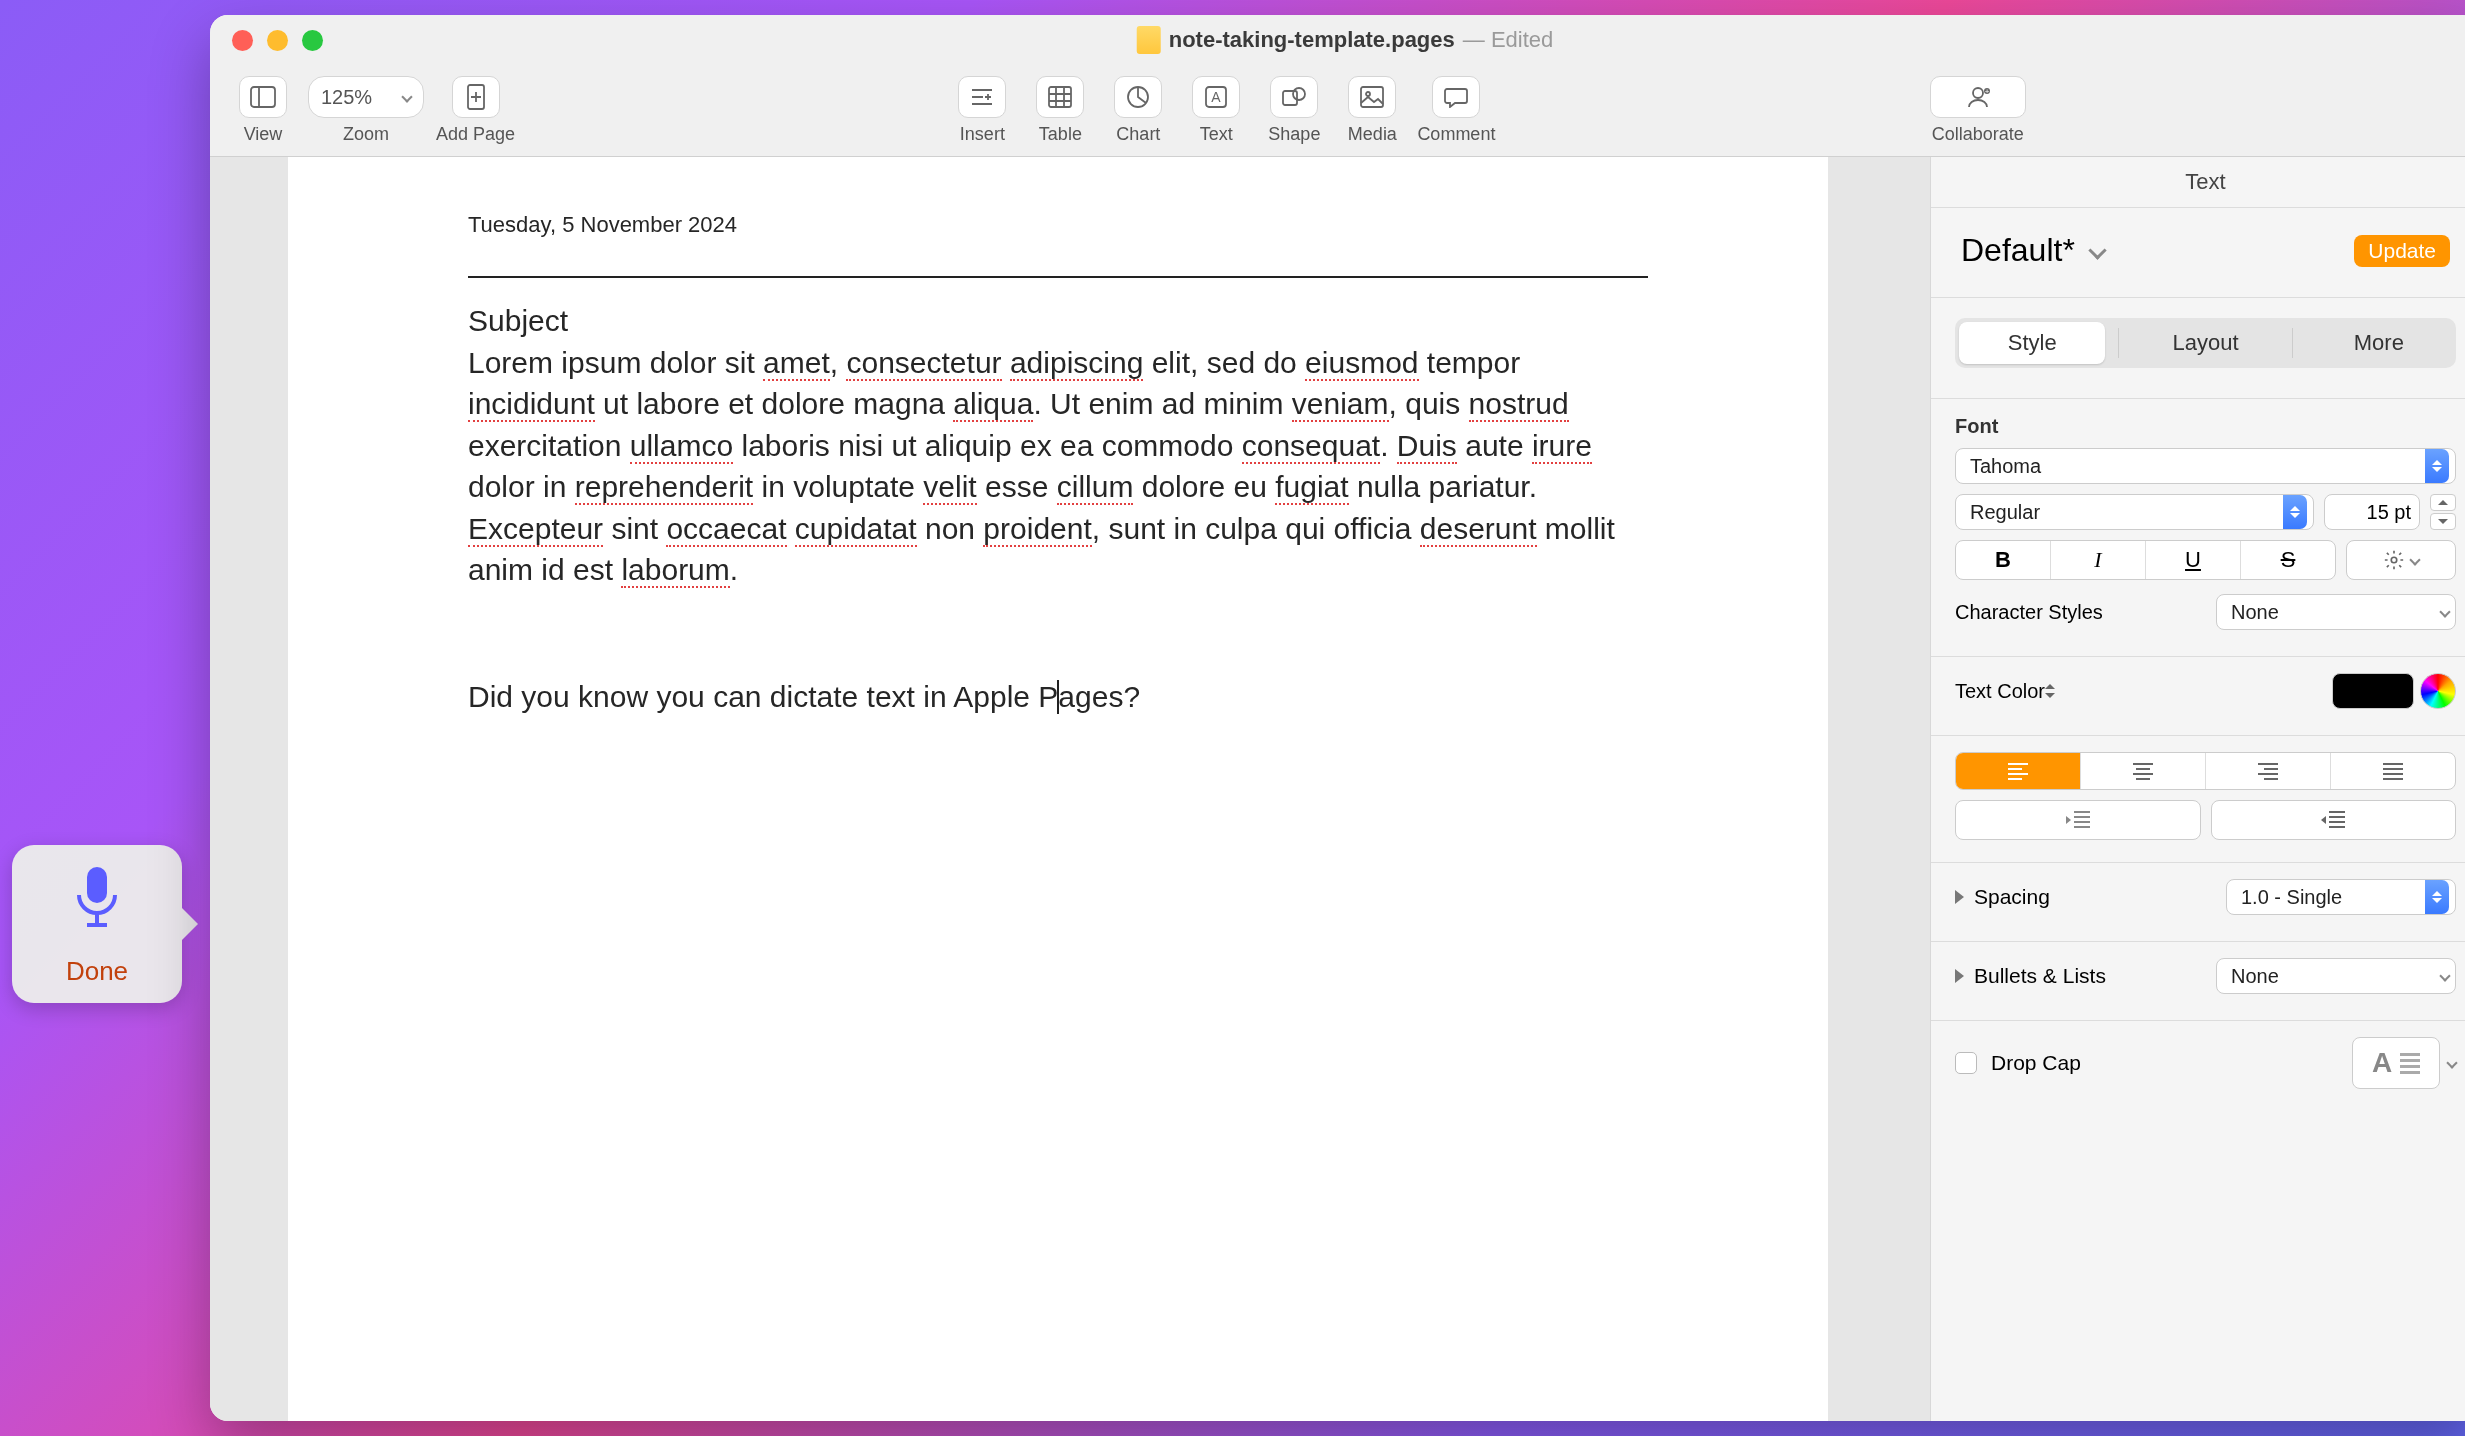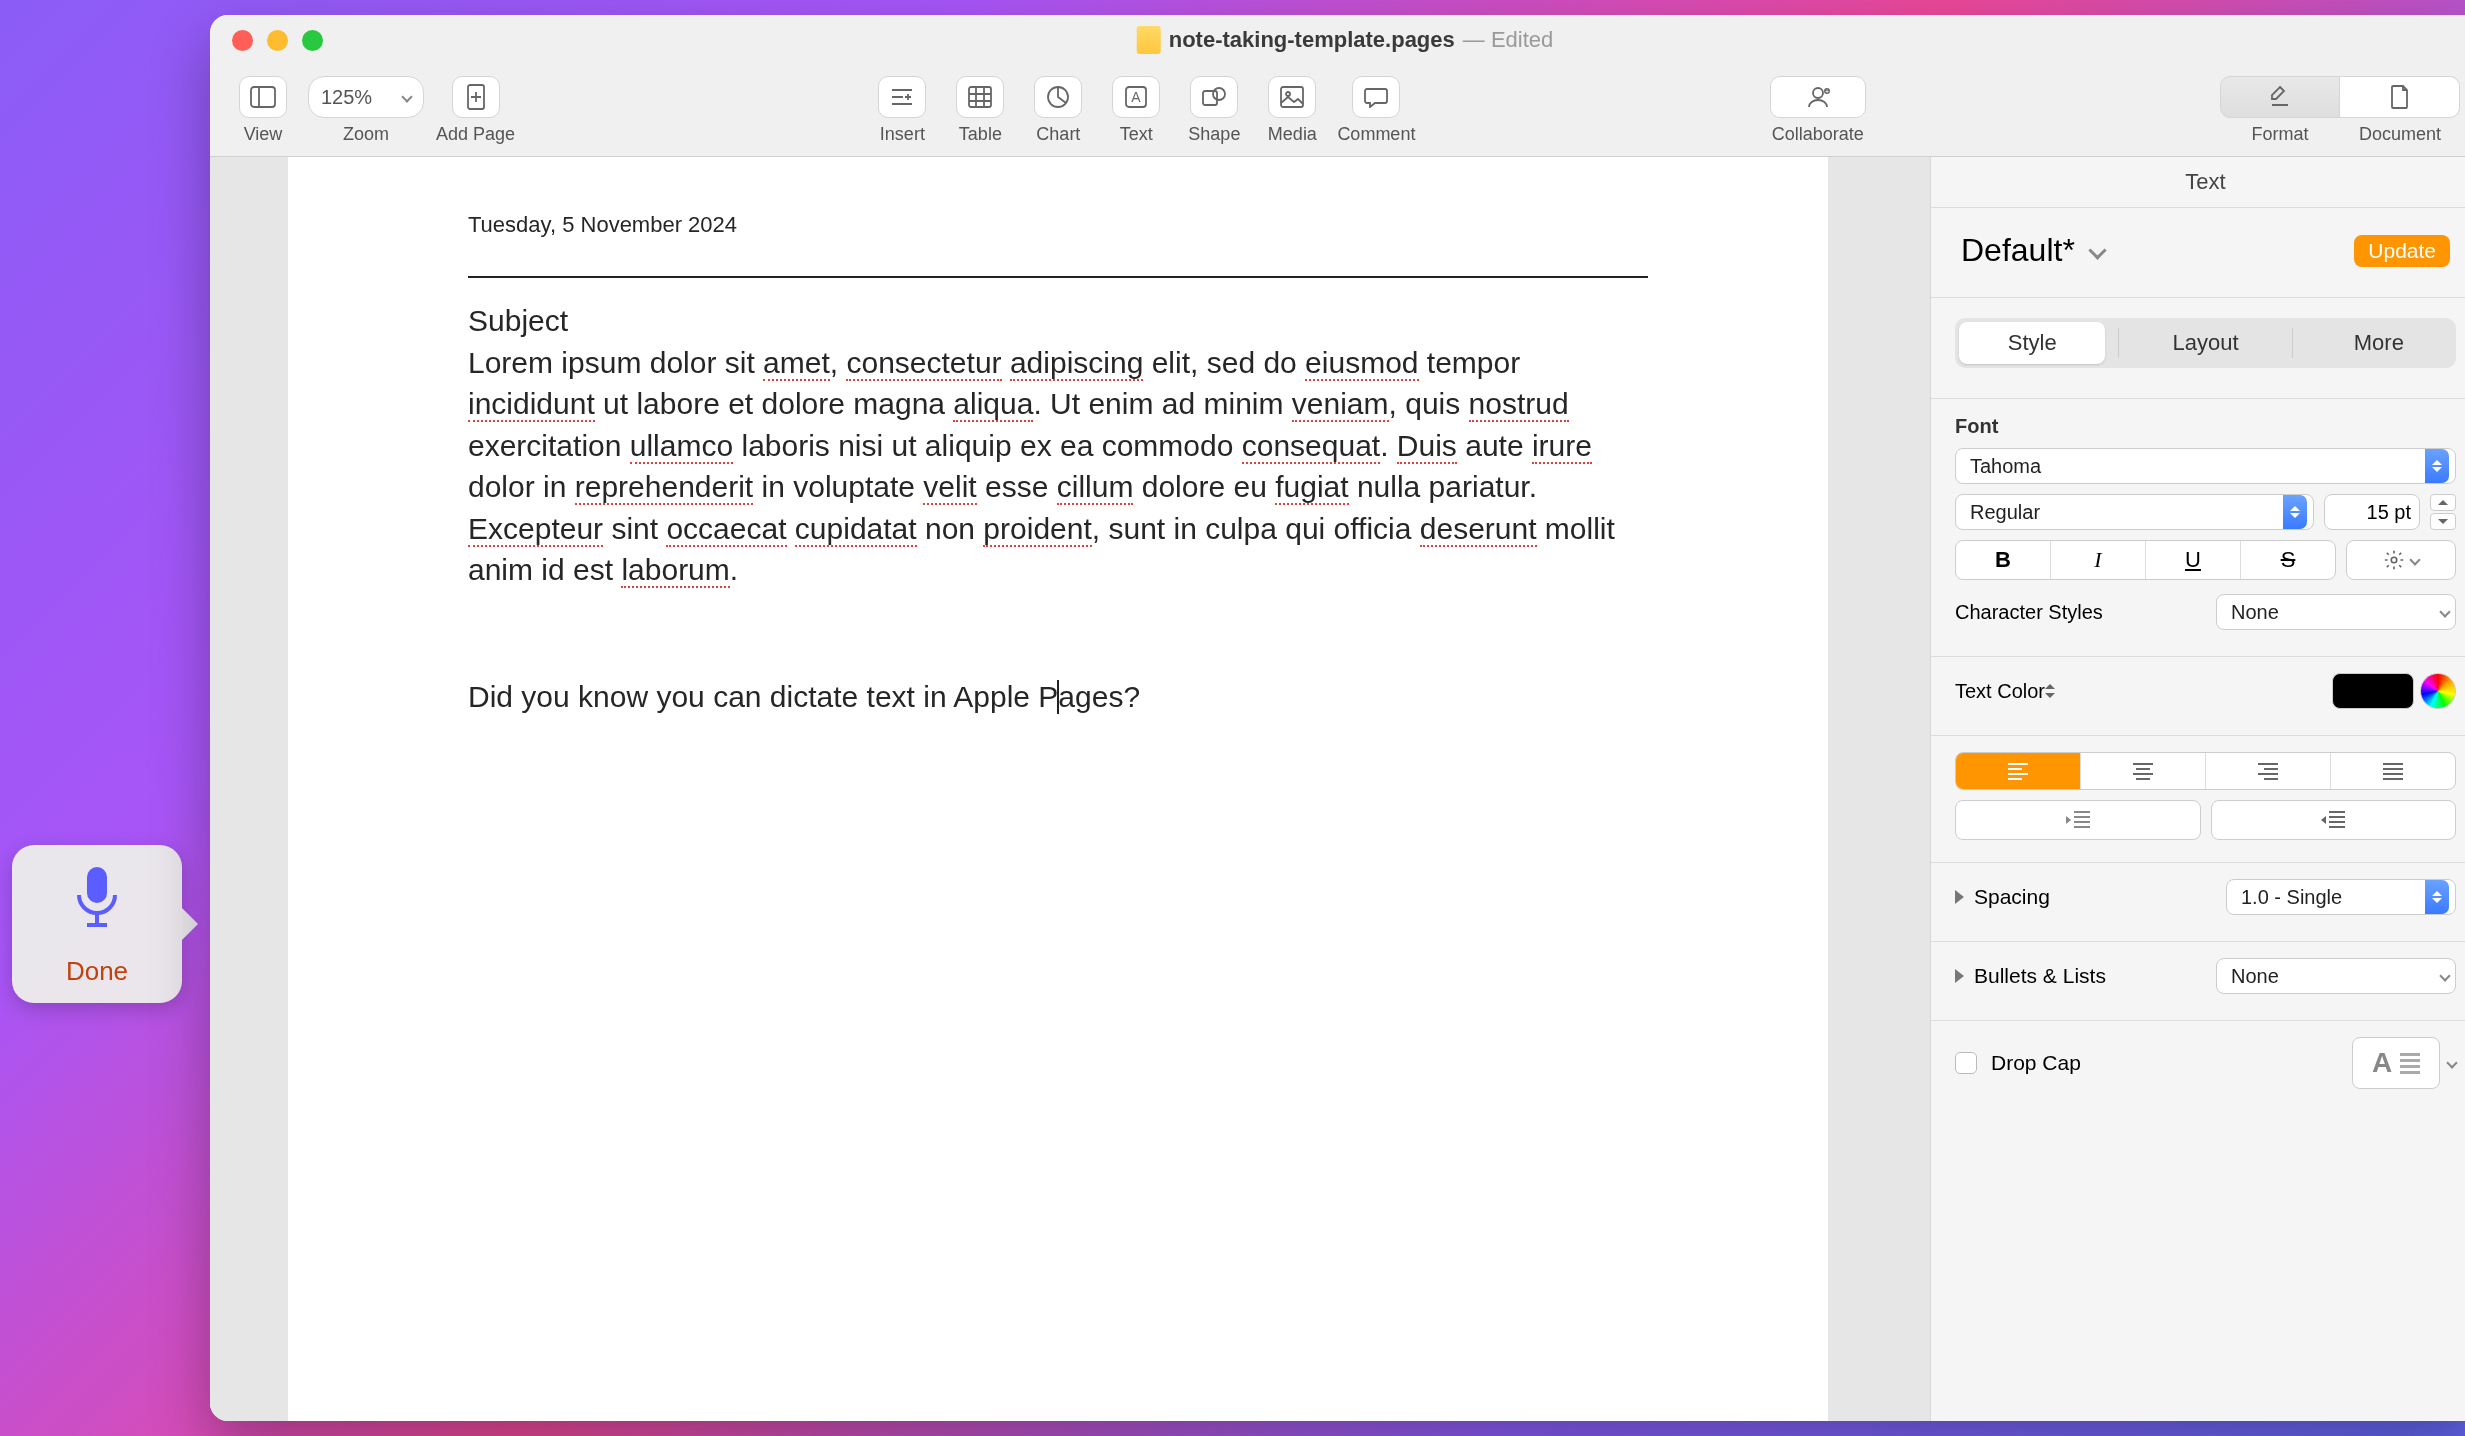--- a/index.html
+++ b/index.html
@@ -237,42 +237,20 @@
               <circle cx="23" cy="6" r="3" fill="#666" stroke="none"></circle>
               <text x="23" y="9" text-anchor="middle" font-size="8" fill="#fff" stroke="none">+</text>
             </svg>
         </div>
         <div class="tool-label">Collaborate</div>
       </div>
     </div>
 
     <div class="spacer"></div>
 
-    <div class="right-tool-row">
-      <div class="tool-item">
-        <div class="right-tool-group">
-          <div class="tool-btn segmented-start active" style="width:120px">
-            <svg width="22" height="24" viewBox="0 0 22 24" fill="none" stroke="#666" stroke-width="1.8">
-                <path d="M11 2 L15 6 L7 14 L3 14 L3 10 Z"></path>
-                <path d="M3 20 h16"></path>
-              </svg>
-          </div>
-          <div class="tool-btn segmented-end" style="width:120px">
-            <svg width="20" height="24" viewBox="0 0 20 24" fill="none" stroke="#666" stroke-width="1.8">
-                <path d="M3 1 h10 l4 4 v17 a1 1 0 0 1 -1 1 h-13 a1 1 0 0 1 -1 -1 v-20 a1 1 0 0 1 1 -1 z"></path>
-                <path d="M13 1 v4 h4"></path>
-              </svg>
-          </div>
-        </div>
-        <div style="display:flex; gap:0;">
-          <div class="tool-label" style="width:120px; text-align:center">Format</div>
-          <div class="tool-label" style="width:120px; text-align:center">Document</div>
-        </div>
-      </div>
-    </div>
   </div>
 
   <div class="content-area">
     <div class="doc-scroll">
       <div class="page">
         <div class="doc-date">Tuesday, 5 November 2024</div>
         <hr class="doc-hr">
         <div class="doc-subject">Subject</div>
         <div class="doc-body" id="doc-body">Lorem ipsum dolor sit <span class="spell">amet</span>, <span class="spell">consectetur</span> <span class="spell">adipiscing</span> elit, sed do <span class="spell">eiusmod</span> tempor <span class="spell">incididunt</span> ut labore et dolore magna <span class="spell">aliqua</span>. Ut enim ad minim <span class="spell">veniam</span>, quis <span class="spell">nostrud</span> exercitation <span class="spell">ullamco</span> laboris nisi ut aliquip ex ea commodo <span class="spell">consequat</span>. <span class="spell">Duis</span> aute <span class="spell">irure</span> dolor in <span class="spell">reprehenderit</span> in voluptate <span class="spell">velit</span> esse <span class="spell">cillum</span> dolore eu <span class="spell">fugiat</span> nulla pariatur. <span class="spell">Excepteur</span> sint <span class="spell">occaecat</span> <span class="spell">cupidatat</span> non <span class="spell">proident</span>, sunt in culpa qui officia <span class="spell">deserunt</span> mollit anim id est <span class="spell">laborum</span>.</div>
         <div class="doc-dictate">

